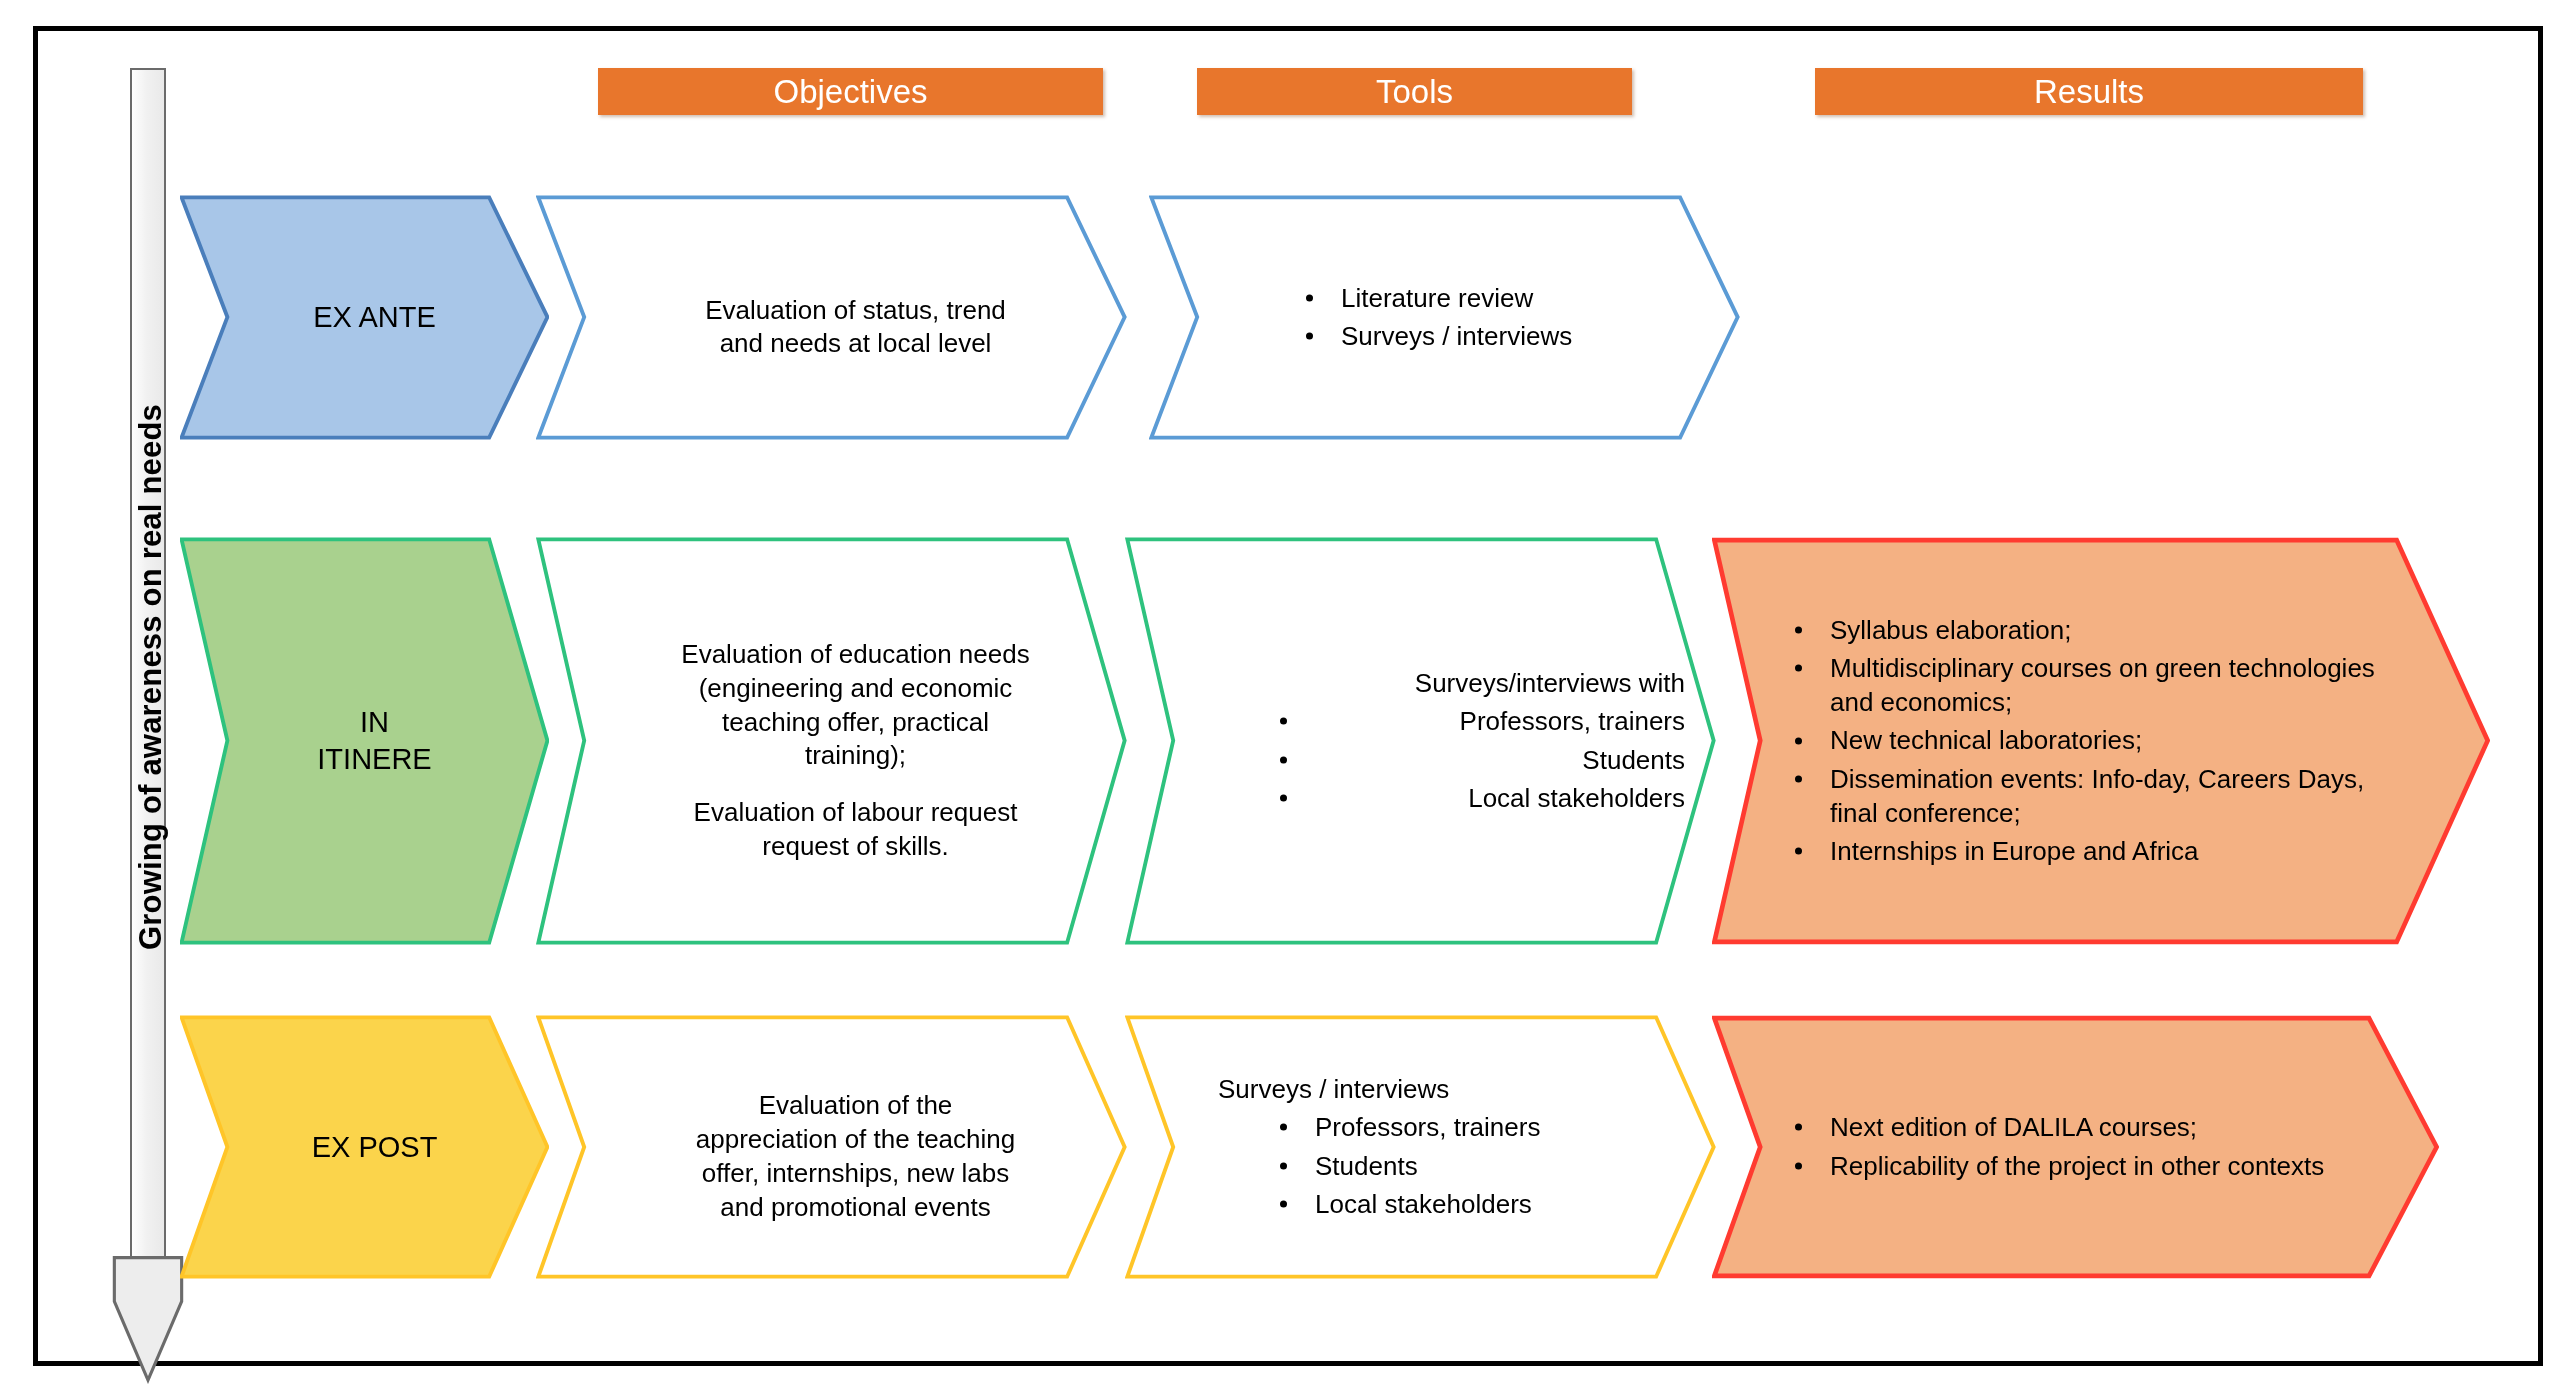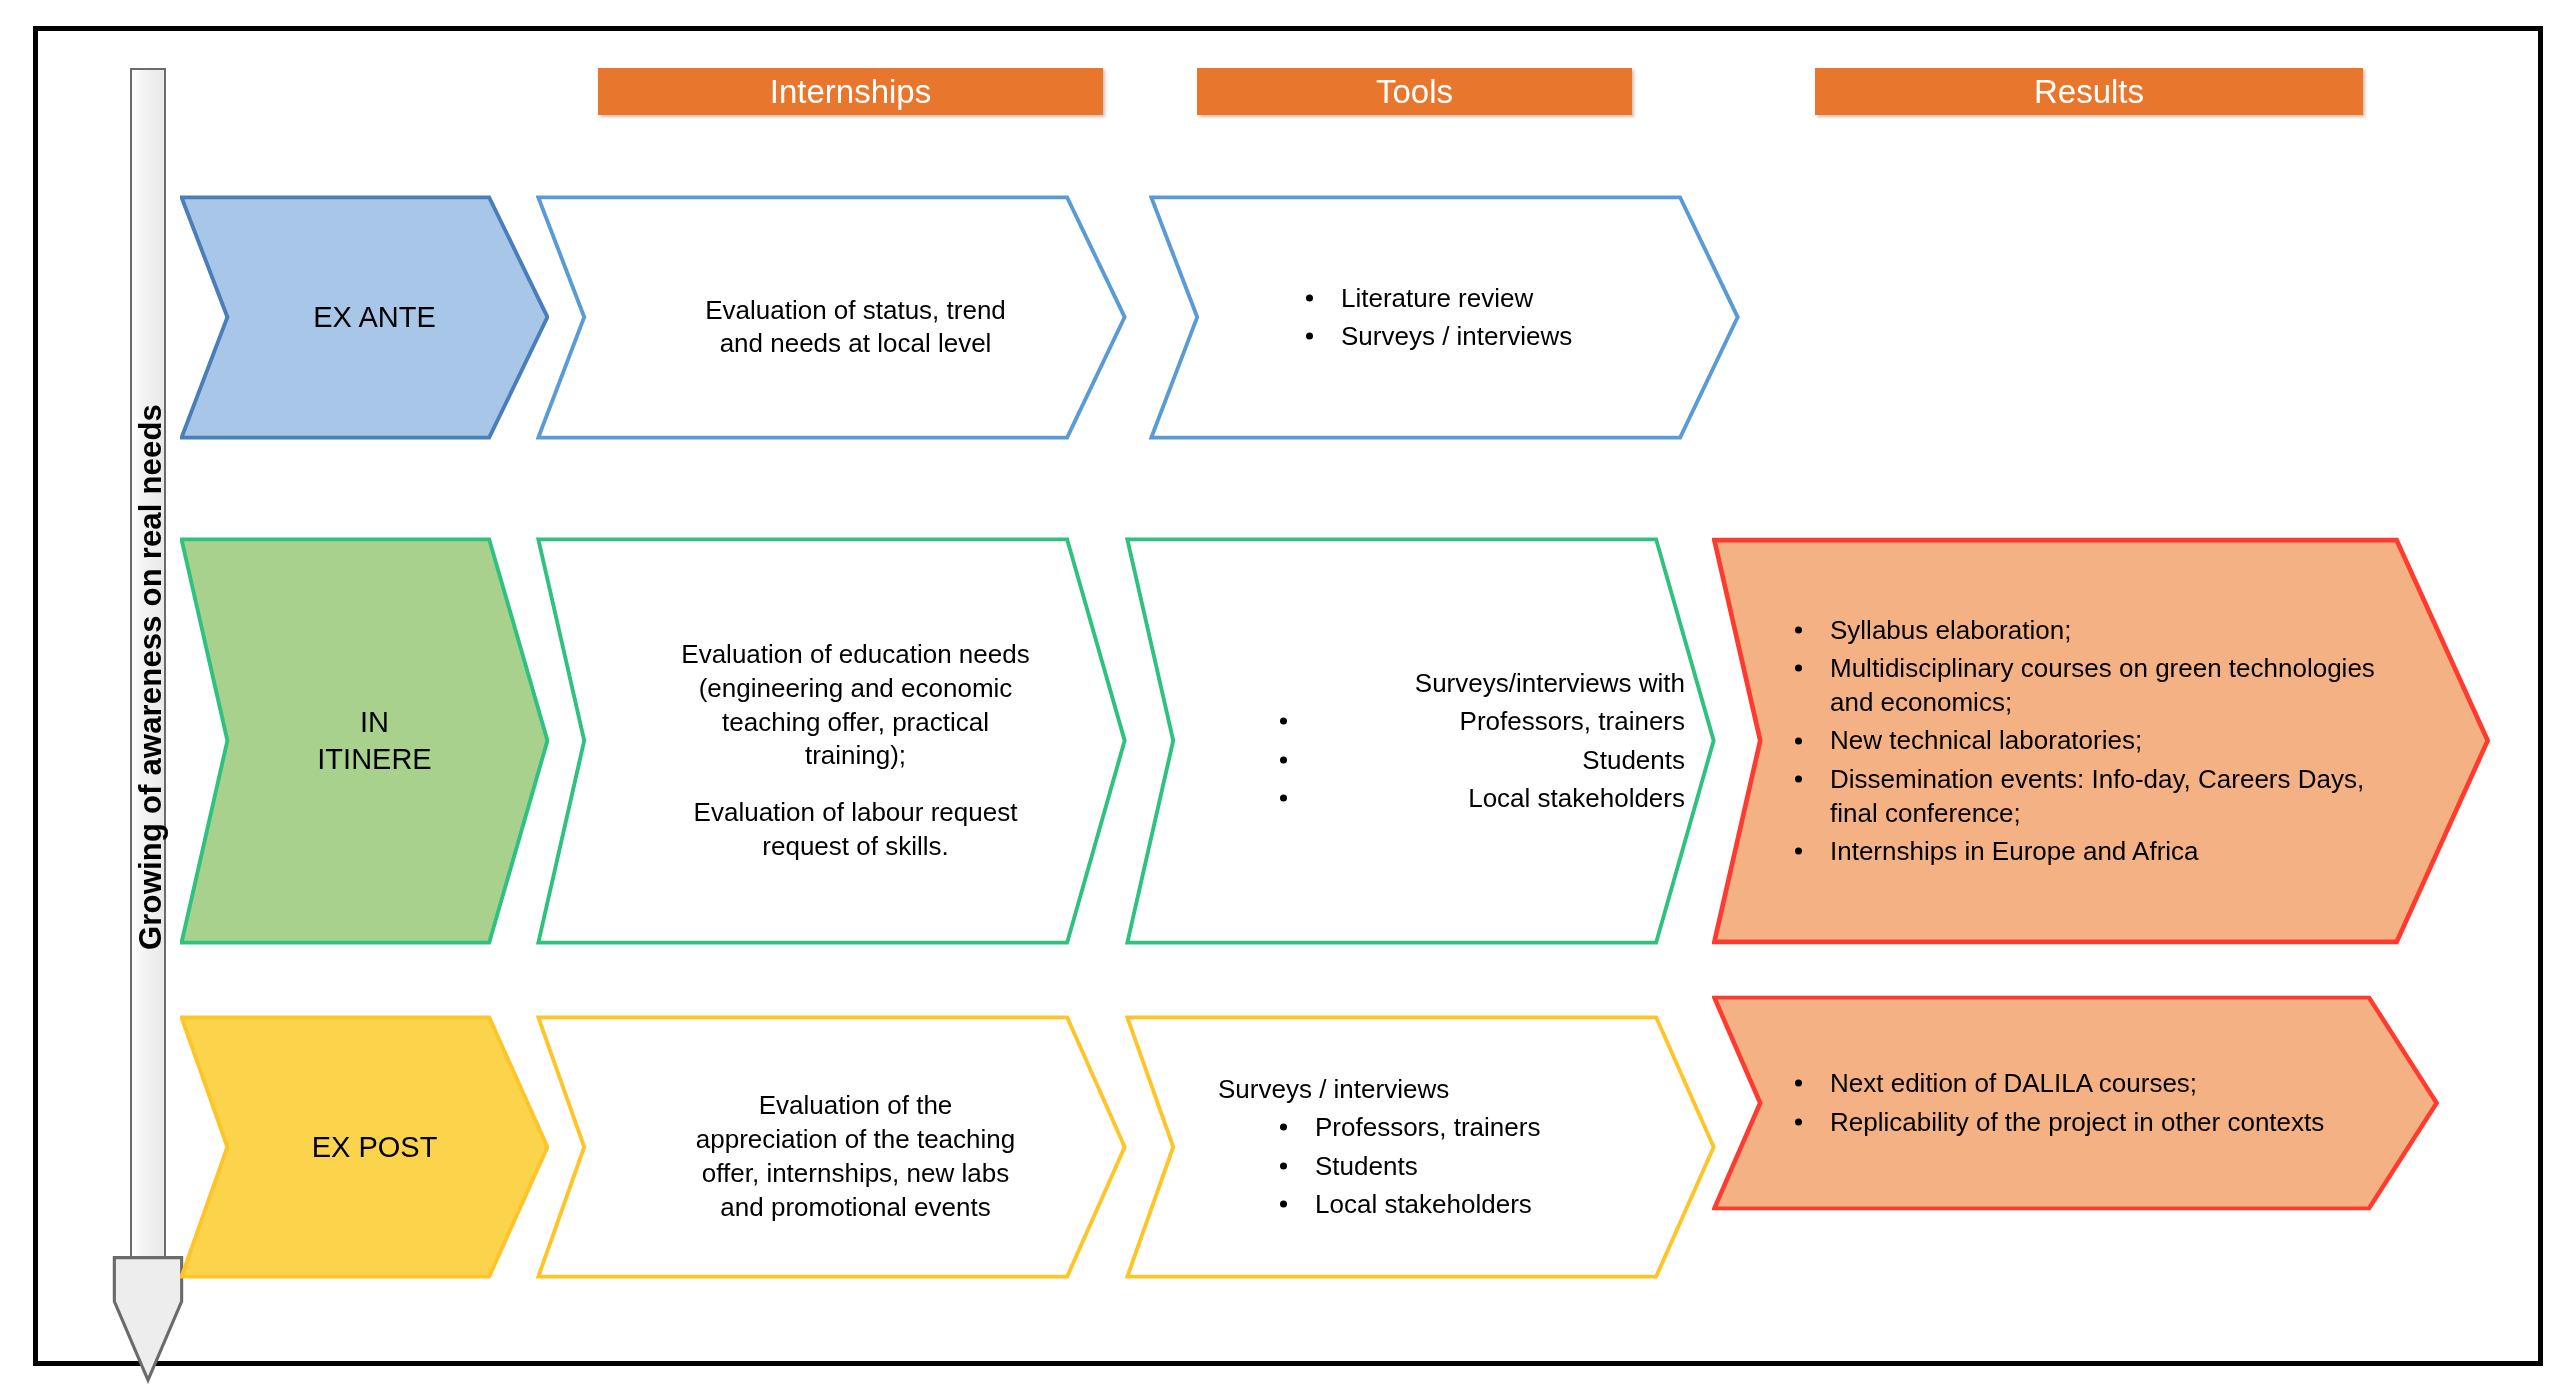--- a/index.html
+++ b/index.html
@@ -78,21 +78,21 @@
   <div id="growth-arrow">
     <div class="shaft"></div>
     <div class="head">
       <svg viewBox="0 0 92 168" preserveAspectRatio="none">
         <polygon points="3,6 89,6 89,62 46,163 3,62" fill="#ededed" stroke="#6b6b6b" stroke-width="4" stroke-linejoin="miter"></polygon>
       </svg>
     </div>
     <div id="growth-label">Growing of  awareness on real needs</div>
   </div>
 
-  <div class="hdr" id="hdr-objectives">Internships</div>
+  <div class="hdr" id="hdr-objectives">Objectives</div>
   <div class="hdr" id="hdr-tools">Tools</div>
   <div class="hdr" id="hdr-results">Results</div>
 
   <div class="cell stagecell" style="left:142px;top:164px;width:369px;height:245px;">
     <div class="shape">
       <svg viewBox="0 0 475 315" preserveAspectRatio="none">
         <polygon points="2,3 398,3 473,157 398,312 2,312 61,157" fill="#A8C6E8" stroke="#4A7EBB" stroke-width="5"></polygon>
       </svg>
     </div>
     <div class="content">
@@ -231,21 +231,21 @@
     <div class="content" style="padding-left:93px;padding-right:31px;">
       <div class="lead">Surveys / interviews</div>
       <ul class="bl" style="padding-left:53px;">
         <li><span class="dot"></span><span>Professors, trainers</span></li>
         <li><span class="dot"></span><span>Students</span></li>
         <li><span class="dot"></span><span>Local stakeholders</span></li>
       </ul>
     </div>
   </div>
 
-  <div class="cell bullets" style="left:1674px;top:964px;width:727px;height:216px;">
+  <div class="cell bullets" style="left:1674px;top:984px;width:727px;height:264px;">
     <div class="shape">
       <svg viewBox="0 0 935 340" preserveAspectRatio="none">
         <polygon points="3,4 845,4 932,170 845,336 3,336 62,170" fill="#F4B183" stroke="#FF3B30" stroke-width="6"></polygon>
       </svg>
     </div>
     <div class="content" style="padding-left:74px;padding-right:93px;">
       <ul class="bl">
         <li><span class="dot"></span><span>Next edition of DALILA courses;</span></li>
         <li><span class="dot"></span><span>Replicability of the project in other contexts</span></li>
       </ul>

